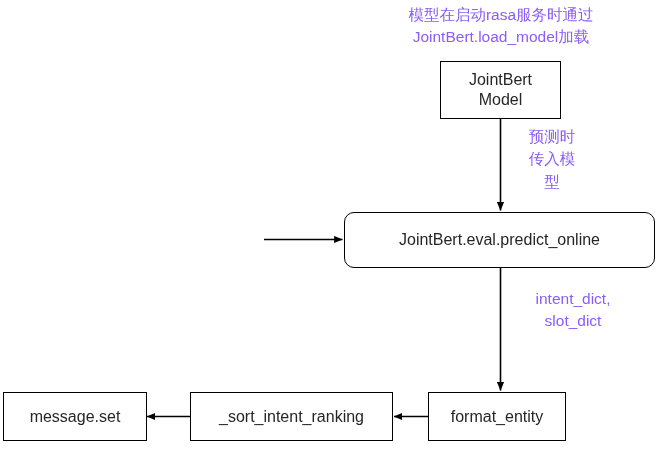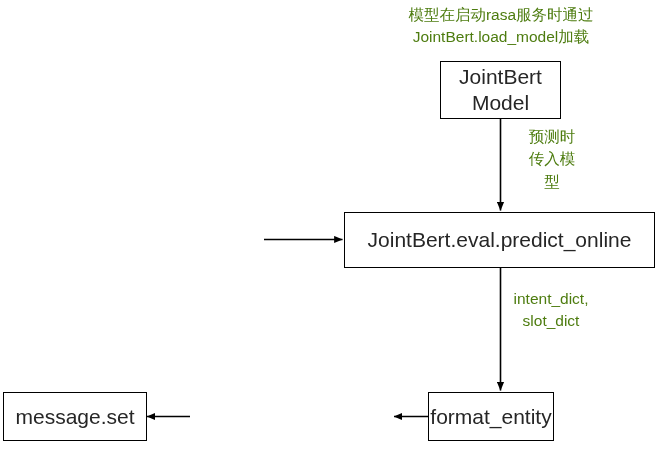--- a/index.html
+++ b/index.html
@@ -18,31 +18,31 @@
   }
   .box {
     position: absolute;
     box-sizing: border-box;
     border: 1.6px solid #000000;
     background: #ffffff;
     display: flex;
     align-items: center;
     justify-content: center;
     text-align: center;
-    font-size: 21px;
+    font-size: 16px;
     line-height: 1.22;
     color: #262626;
     white-space: pre-line;
     z-index: 3;
   }
   .note {
     position: absolute;
     font-size: 15.5px;
     line-height: 1.45;
-    color: #4d7c0f;
+    color: #8b5cf6;
     white-space: pre-line;
     z-index: 2;
   }
   .note.center { text-align: center; }
   .note.edge   { text-align: center; margin-left: 8px; }
   svg.links {
     position: absolute;
     left: 0;
     top: 0;
     width: 661px;
@@ -77,23 +77,24 @@
 JointBert.load_model加载</div>
 
   <div class="box" style="left:440px; top:61px; width:121px; height:58px;">JointBert
 Model</div>
 
   <div class="note edge" style="left:513px; top:126px; width:62px;">预测时
 传入模
 型</div>
 
 
-  <div class="box" style="left:344px; top:212px; width:311px; height:56px;">JointBert.eval.predict_online</div>
+  <div class="box" style="left:344px; top:212px; width:311px; height:56px;border-radius:10px;">JointBert.eval.predict_online</div>
 
-  <div class="note edge" style="left:488px; top:288px; width:110px; text-align:center;">intent_dict,
+  <div class="note edge" style="left:510px; top:288px; width:110px; text-align:center;">intent_dict,
 slot_dict</div>
 
-  <div class="box" style="left:428px; top:392px; width:126px; height:49px;">format_entity</div>
+  <div class="box" style="left:428px; top:392px; width:138px; height:49px;">format_entity</div>
 
+  <div class="box" style="left:190px; top:392px; width:203px; height:49px;">_sort_intent_ranking</div>
 
   <div class="box" style="left:3px; top:392px; width:144px; height:49px;text-align:center;">message.set</div>
 
 </div>
 
 </body></html>

